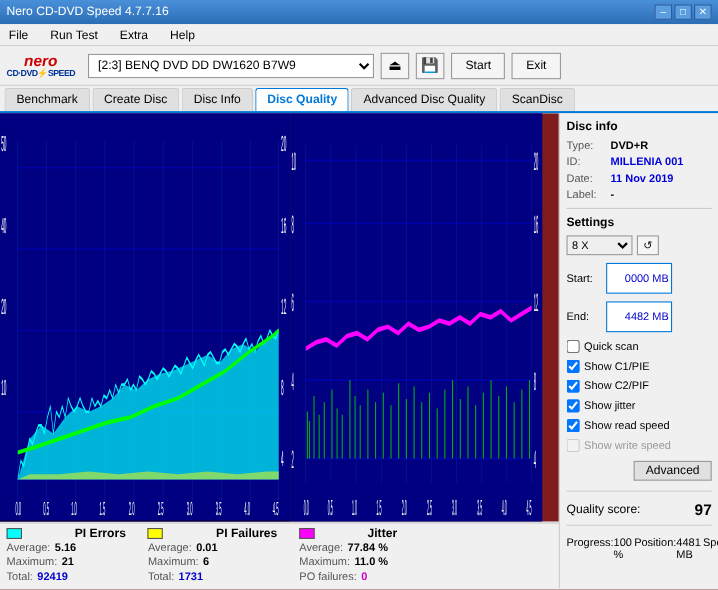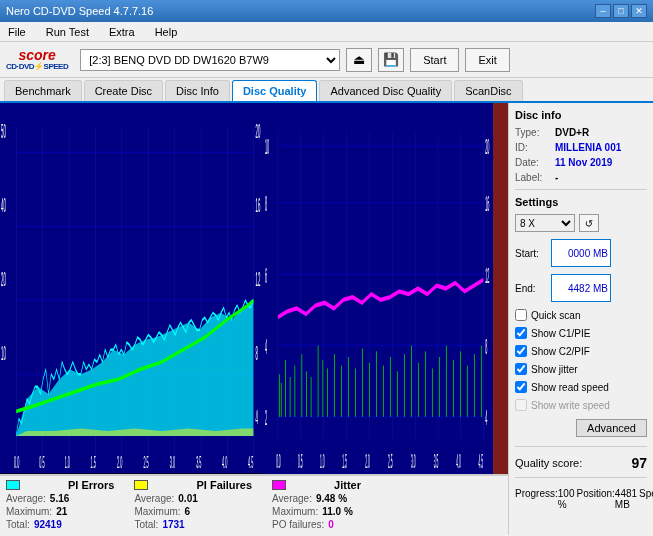--- a/index.html
+++ b/index.html
@@ -328,21 +328,21 @@
 
 <div class="menu-bar">
   <span class="menu-item">File</span>
   <span class="menu-item">Run Test</span>
   <span class="menu-item">Extra</span>
   <span class="menu-item">Help</span>
 </div>
 
 <div class="toolbar">
   <div class="nero-logo">
-    <div class="nero-text">score</div>
+    <div class="nero-text">nero</div>
     <div class="nero-sub">CD·DVD⚡SPEED</div>
   </div>
   <select class="drive-select">
     <option>[2:3]  BENQ DVD DD DW1620 B7W9</option>
   </select>
   <div class="toolbar-icon-btn" title="Eject">⏏</div>
   <div class="toolbar-icon-btn" title="Save">💾</div>
   <button class="start-btn">Start</button>
   <button class="exit-btn">Exit</button>
 </div>
@@ -541,21 +541,21 @@
           </div>
         </div>
 
         <div class="legend-group">
           <div class="legend-title">
             <div class="legend-color" style="background:#ff00ff;"></div>
             <span class="legend-label">Jitter</span>
           </div>
           <div class="legend-row">
             <span class="legend-key">Average:</span>
-            <span class="legend-val">9.48 %</span>
+            <span class="legend-val">77.84 %</span>
           </div>
           <div class="legend-row">
             <span class="legend-key">Maximum:</span>
             <span class="legend-val">11.0 %</span>
           </div>
           <div class="legend-row">
             <span class="legend-key">PO failures:</span>
             <span class="legend-val magenta">0</span>
           </div>
         </div>

